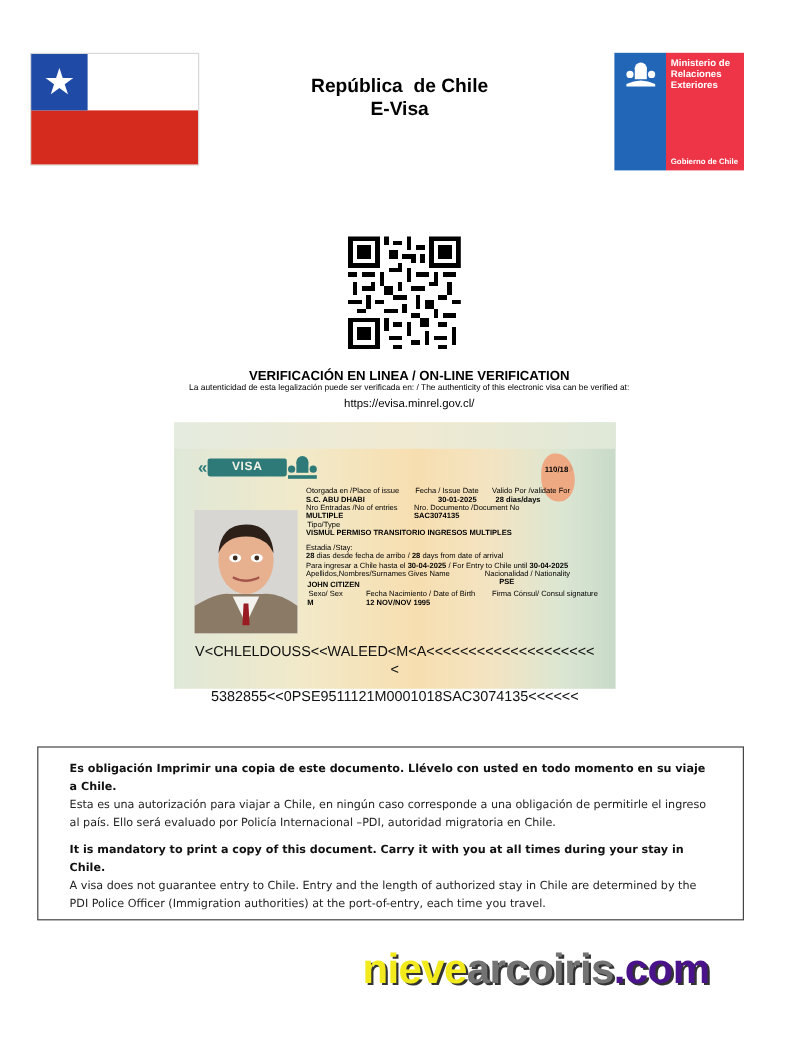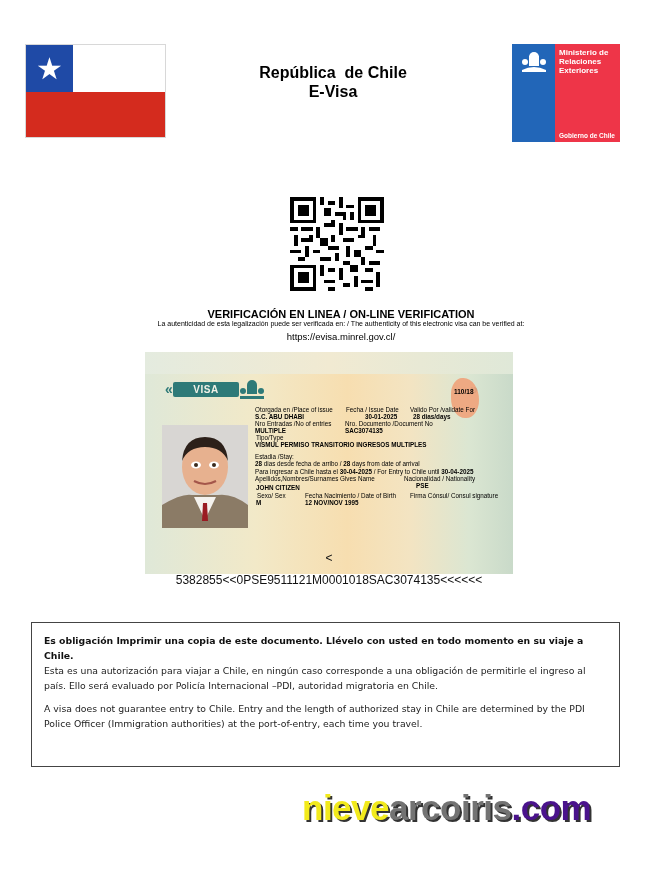--- a/index.html
+++ b/index.html
@@ -39,21 +39,21 @@
   .chev { position:absolute; top:29px; color:#2e7a78; font-size:14px; font-weight:bold; line-height:16px; }
   .shield { position:absolute; left:93px; top:25px; width:28px; height:24px; }
   .island { position:absolute; left:306px; top:26px; width:28px; height:40px; background:#f0a27a; border-radius:40% 55% 45% 50%; opacity:0.9; }
   .serial { position:absolute; left:309px; top:36px; font-size:6.5px; font-weight:bold; }
   .photo { position:absolute; left:17px; top:73px; width:86px; height:103px; overflow:hidden; background:#ddd9d4; }
   .vf { position:absolute; font-size:6.3px; line-height:7px; white-space:nowrap; }
   .vf.b { font-weight:bold; }
   .mrz { position:absolute; left:0; width:368px; text-align:center; font-size:12px; color:#111; }
 
   
-  .notice { position:absolute; left:31px; top:622px; width:589px; height:145px; border:1px solid #444; padding:10px 12px; font-family:"DejaVu Sans", sans-serif; font-size:9.3px; line-height:15px; color:#222; }
+  .notice { position:absolute; left:31px; top:622px; width:589px; height:145px; border:1px solid #444; padding:10px 26px; font-family:"DejaVu Sans", sans-serif; font-size:9.3px; line-height:15px; color:#222; }
   .notice .b { font-weight:bold; color:#111; }
   .notice .gap { height:8px; }
 
   
   .brand { position:absolute; left:302px; top:788px; font-family:"Liberation Sans", sans-serif; font-weight:bold; font-size:35px; letter-spacing:-0.5px; text-shadow:2px 2px 0 #333; }
 </style>
 </head>
 <body>
 
 <div class="flag">
@@ -208,26 +208,28 @@
   <div class="vf" style="left:110px; top:123px">Apellidos,Nombres/Surnames Gives Name</div>
   <div class="vf" style="left:259px; top:123px">Nacionalidad / Nationality</div>
   <div class="vf b" style="left:111px; top:132px">JOHN CITIZEN</div>
   <div class="vf b" style="left:271px; top:130px">PSE</div>
   <div class="vf" style="left:112px; top:140px">Sexo/ Sex</div>
   <div class="vf" style="left:160px; top:140px">Fecha Nacimiento / Date of Birth</div>
   <div class="vf" style="left:265px; top:140px">Firma Cónsul/ Consul signature</div>
   <div class="vf b" style="left:111px; top:147px">M</div>
   <div class="vf b" style="left:160px; top:147px">12 NOV/NOV 1995</div>
 
+  <div class="mrz" style="top:184px">V&lt;CHLELDOUSS&lt;&lt;WALEED&lt;M&lt;A&lt;&lt;&lt;&lt;&lt;&lt;&lt;&lt;&lt;&lt;&lt;&lt;&lt;&lt;&lt;&lt;&lt;&lt;&lt;&lt;</div>
   <div class="mrz" style="top:199px">&lt;</div>
 </div>
 <div class="mrz" style="position:absolute; left:145px; top:573px; width:368px; text-align:center;">5382855&lt;&lt;0PSE9511121M0001018SAC3074135&lt;&lt;&lt;&lt;&lt;&lt;</div>
 
 <div class="notice">
   <div class="b">Es obligación Imprimir una copia de este documento. Llévelo con usted en todo momento en su viaje a Chile.</div>
   <div>Esta es una autorización para viajar a Chile, en ningún caso corresponde a una obligación de permitirle el ingreso al país. Ello será evaluado por Policía Internacional –PDI, autoridad migratoria en Chile.</div>
   <div class="gap"></div>
+  <div class="b">It is mandatory to print a copy of this document. Carry it with you at all times during your stay in Chile.</div>
   <div>A visa does not guarantee entry to Chile. Entry and the length of authorized stay in Chile are determined by the PDI Police Officer (Immigration authorities) at the port-of-entry, each time you travel.</div>
 </div>
 
 <div class="brand">
   <span style="color:#f2ea1c">nieve</span><span style="color:#737373">arcoiris</span><span style="color:#4a138c">.com</span>
 </div>
 
 </body></html>

